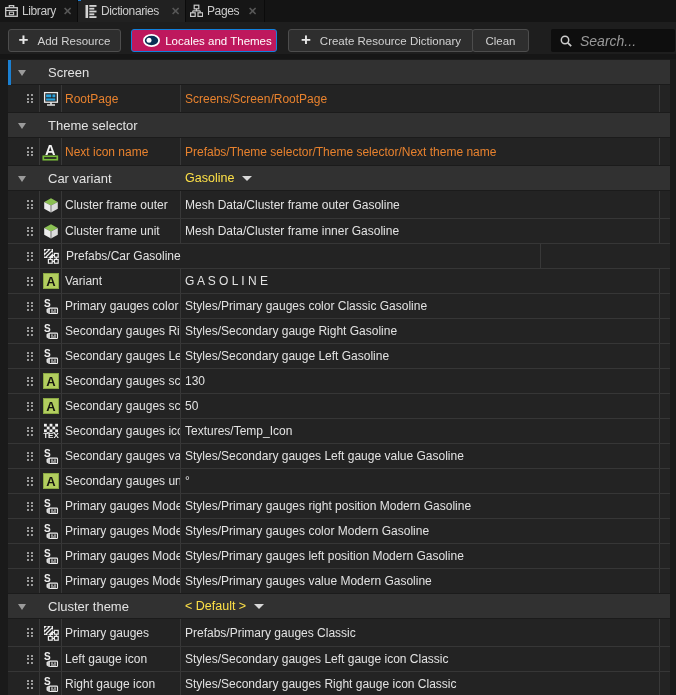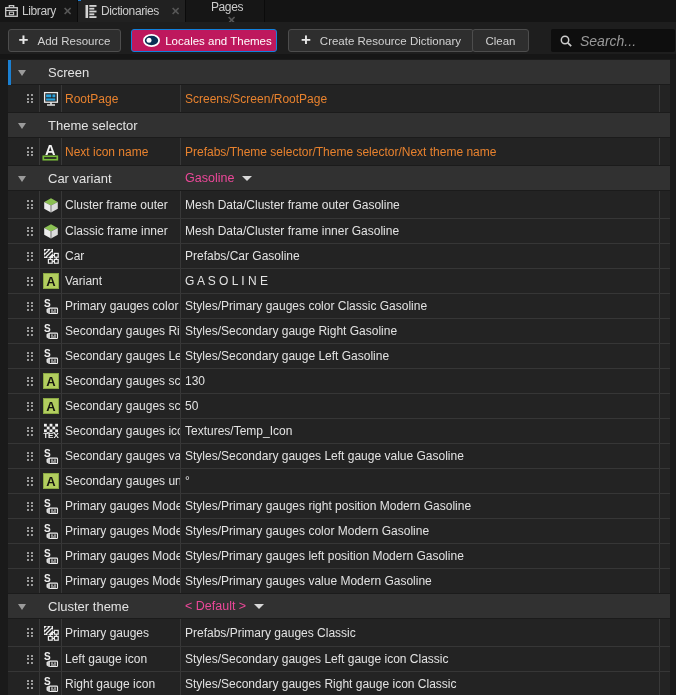--- a/index.html
+++ b/index.html
@@ -11,21 +11,21 @@
 #tabbar { position:absolute; left:0; top:0; width:676px; height:22px; background:#141414; }
 .tab { position:absolute; top:0; height:22px; display:flex; align-items:center; color:#cbcbcb;
   font-size:12px; letter-spacing:-0.4px; white-space:nowrap; }
 .tab .x { color:#575757; font-weight:bold; font-size:11px; letter-spacing:0; }
 #tab1 { left:0; width:78px; background:#161616; border-right:1px solid #0b0b0b; padding-left:5px; }
 #tab1 .x { margin-left:7px; }
 #tab2 .x { margin-left:12px; }
 #tab3 .x { margin-left:9px; }
 #tab2 { left:78px; width:108px; background:#212121; border-right:1px solid #0b0b0b; padding-left:7px; }
 #tab2::before { content:""; position:absolute; left:0; top:0; width:3px; height:1px; background:#1e82d8; }
-#tab3 { left:186px; width:79px; background:#161616; border-right:1px solid #0b0b0b; padding-left:4px;flex-direction:column; }
+#tab3 { left:186px; width:79px; background:#161616; border-right:1px solid #0b0b0b; padding-left:4px; }
 .tab svg { margin-right:4px; }
 
 
 #toolbar { position:absolute; left:0; top:22px; width:676px; height:32px; background:#1e1e1e; }
 #gap { position:absolute; left:0; top:54px; width:676px; height:5px; background:#161616; }
 .btn { position:absolute; top:7px; height:23px; background:#2e2e2e; border:1px solid #4d4d4d;
   border-radius:3px; color:#d2d2d2; font-size:11.5px; display:flex; align-items:center;
   justify-content:center; white-space:nowrap; }
 .btn .plus { font-size:17px; font-weight:bold; color:#e8e8e8; margin-right:9px; position:relative; top:-1px; }
 #btn-add { left:8px; width:113px; }
@@ -40,21 +40,21 @@
 
 
 #table { position:absolute; left:0; top:59px; width:676px; }
 .hdr { position:relative; margin-left:8px; width:662px; height:26px; background:#313131;
   border-top:1px solid #1b1b1b; border-bottom:1px solid #1b1b1b;
   display:flex; align-items:center; color:#e2e2e2; font-size:13px; }
 .hdr .hval span { font-size:12.5px; }
 .hdr .tri { position:absolute; left:9.5px; top:10px; width:0; height:0;
   border-left:4.5px solid transparent; border-right:4.5px solid transparent; border-top:6px solid #9b9b9b; }
 .hdr .htxt { margin-left:40px; }
-.hdr .hval { position:absolute; left:177px; display:flex; align-items:center; color:#ec4899; }
+.hdr .hval { position:absolute; left:177px; display:flex; align-items:center; color:#fde047; }
 .hdr .dtri { width:0; height:0; border-left:5px solid transparent; border-right:5px solid transparent;
   border-top:5px solid #d8d8d8; margin-left:8px; }
 #bluebar { position:absolute; left:0; top:0; width:3px; height:26px; background:#1b80d2; }
 
 .row { position:relative; margin-left:8px; width:662px; height:27px; background:#232323;
   display:flex; color:#e2e2e2; font-size:12px; }
 .row.sep { border-top:1px solid #363636; height:25px; }
 .c1 { flex:0 0 32px; border-right:1px solid #383838; position:relative; }
 .c2 { flex:0 0 22px; border-right:1px solid #383838; display:flex; align-items:center; justify-content:center; }
 .c3 { flex:0 0 119px; border-right:1px solid #383838; display:flex; align-items:center;
@@ -233,21 +233,21 @@
           </div>
         </div>
       <div class="c2">
           <svg width="16" height="16" viewBox="0 0 16 16">
     <polygon points="8,1.3 14.8,4.9 8,8.5 1.2,4.9" fill="#8bc053"></polygon>
     <polygon points="1.2,4.9 8,8.5 8,15.4 1.2,11.8" fill="#ececec"></polygon>
     <polygon points="14.8,4.9 8,8.5 8,15.4 14.8,11.8" fill="#dcdcdc"></polygon>
     <polygon points="7.2,8.1 8.8,8.1 8.8,15 7.2,15" fill="#9d9d9d"></polygon>
   </svg>
         </div>
-      <div class="c3">Classic frame inner</div>
+      <div class="c3">Cluster frame unit</div>
       <div class="c4">
           <span>Mesh Data/Cluster frame inner Gasoline</span>
         </div>
       <div class="c5"></div>
     </div>
       <div class="row sep">
       <div class="c1">
           <div class="dots">
             <i></i>
             <i></i>
@@ -260,21 +260,20 @@
       <div class="c2">
           <svg width="16" height="16" viewBox="0 0 16 16">
     <rect x="1" y="1" width="9" height="9" fill="#ededed"></rect>
     <path d="M1.5 4.5 L4.5 1.5 M1.5 8.5 L8.5 1.5 M4.5 9.5 L9.5 4.5" stroke="#1d1d1d" stroke-width="1.5" fill="none"></path>
     <rect x="11.4" y="5.4" width="3.8" height="3.8" fill="#232323" stroke="#ededed" stroke-width="1.2"></rect>
     <rect x="5.4" y="11.4" width="3.8" height="3.8" fill="#232323" stroke="#ededed" stroke-width="1.2"></rect>
     <rect x="11.4" y="11.4" width="3.8" height="3.8" fill="#232323" stroke="#ededed" stroke-width="1.2"></rect>
     <path d="M10 7.3 L11.4 7.3 M7.3 10 L7.3 11.4 M13.3 9.2 L13.3 11.4 M9.2 13.3 L11.4 13.3" stroke="#ededed" stroke-width="1.2" fill="none"></path>
   </svg>
         </div>
-      <div class="c3">Car</div>
       <div class="c4">
           <span>Prefabs/Car Gasoline</span>
         </div>
       <div class="c5"></div>
     </div>
       <div class="row sep">
       <div class="c1">
           <div class="dots">
             <i></i>
             <i></i>

